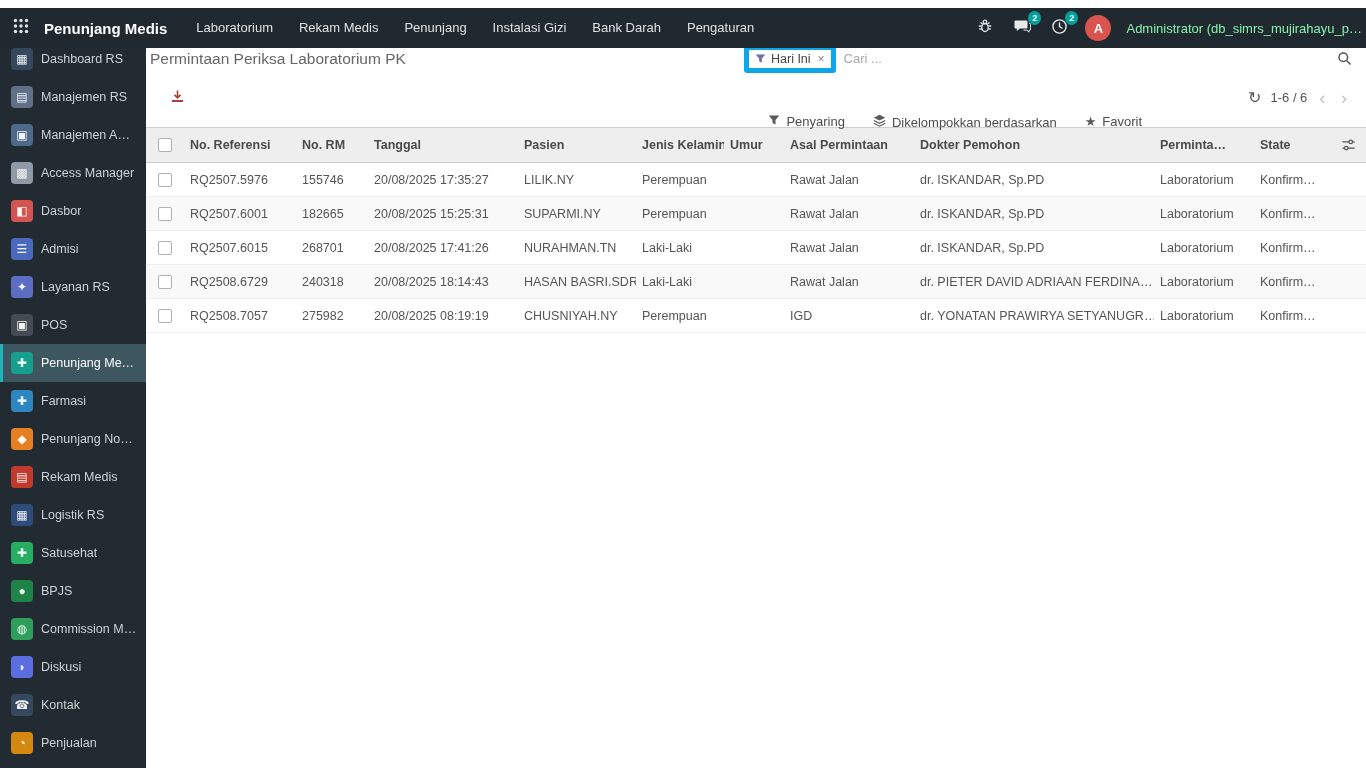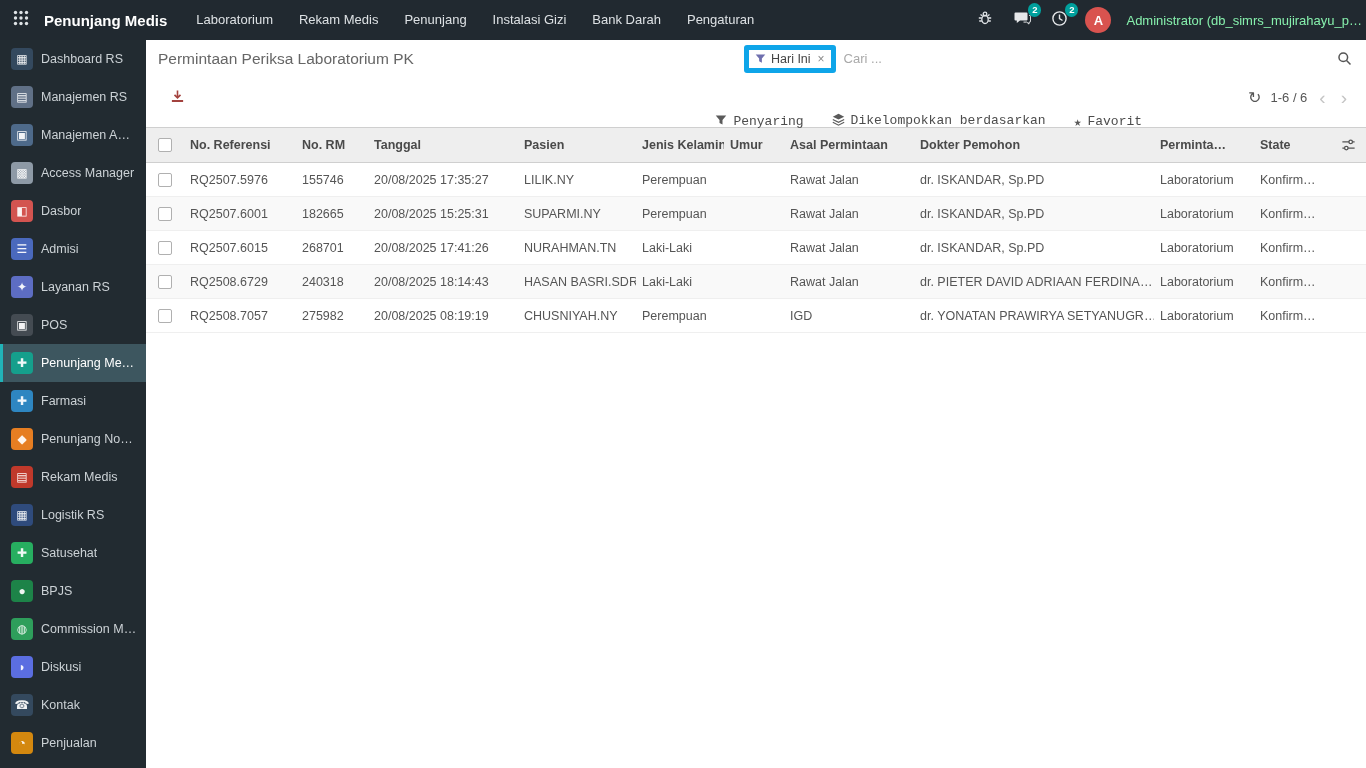--- a/index.html
+++ b/index.html
@@ -1,20 +1,20 @@
 <!DOCTYPE html>
 <html style="--badge: #00a09d; --avatar: #d9534f; --sidebar-active-bg: #3d565f; --sidebar-accent: #21b3b8; --export-icon: #a3423e; --facet-icon: #6f6fae;"><head>
 <meta charset="utf-8">
 <style>
   * { margin:0; padding:0; box-sizing:border-box; }
   html,body { width:1366px; height:768px; overflow:hidden; background:#fff;
     font-family:"Liberation Sans", sans-serif; }
 
   
-  .topbar { position:fixed; top:0; left:0; right:0; height:40px; background:#212930;
+  .topbar { position:fixed; top:8px; left:0; right:0; height:40px; background:#212930;
     display:flex; align-items:center; color:#e6e8ea; z-index:20; }
   .apps-toggle { width:42px; height:40px; display:flex; align-items:center; justify-content:center; cursor:pointer; }
   .brand { font-size:15px; font-weight:700; color:#fff; padding:0 16px 0 2px; white-space:nowrap; cursor:pointer; }
   .top-menu { display:flex; height:40px; align-items:center; }
   .top-menu-item { color:#dde1e4; font-size:13px; padding:0 13px; line-height:40px; cursor:pointer; white-space:nowrap; }
   .topbar-right { margin-left:auto; display:flex; align-items:center; gap:15px; padding-right:4px; }
   .icon-btn { position:relative; width:22px; height:22px; display:flex; align-items:center; justify-content:center; cursor:pointer; }
   .badge { position:absolute; top:-6px; right:-8px; background:var(--badge,#00a09d); color:#fff;
     font-size:9.5px; line-height:1; padding:2px 4px; border-radius:8px; font-weight:700; }
   .avatar { width:26px; height:26px; border-radius:50%; background:var(--avatar,#d9534f); color:#fff;
@@ -27,36 +27,36 @@
   .side-item { display:flex; align-items:center; gap:8px; height:38px; padding:0 8px;
     color:#ccd2d6; cursor:pointer; border-left:3px solid transparent; }
   .side-item.active { background:var(--sidebar-active-bg,#3d565f); color:#fff;
     border-left:3px solid var(--sidebar-accent,#21b3b8); }
   .side-icon { width:22px; height:22px; border-radius:4px; flex:0 0 22px;
     display:flex; align-items:center; justify-content:center; font-size:12px; color:rgba(255,255,255,.93); }
   .side-label { font-size:12.5px; white-space:nowrap; overflow:hidden; }
 
   
   .main { margin:40px 0 0 146px; height:728px; background:#fff; overflow:hidden; }
-  .cp-row1 { display:flex; align-items:center; height:37px; padding:0 14px 0 12px; }
+  .cp-row1 { display:flex; align-items:center; height:37px; padding:0 14px 0 4px; }
   .breadcrumb { font-size:15.5px; color:#666; white-space:nowrap; cursor:pointer; }
   .search-zone { margin-left:auto; display:flex; align-items:center; width:608px; }
   .facet { display:inline-flex; align-items:center; gap:5px; border:5px solid #0ea5e9; border-radius:3px;
     background:#fff; padding:2px 6px; font-size:12.5px; color:#444; }
   .facet-icon svg { display:block; color:var(--facet-icon,#6f6fae); }
   .facet-remove { color:#8a8a8a; cursor:pointer; font-size:12px; padding-left:2px; }
   .search-input { flex:1; border:none; outline:none; font-size:13px; padding:4px 8px; color:#333; background:transparent; }
   .search-input::placeholder { color:#a9a9a9; }
   .search-go { cursor:pointer; display:flex; align-items:center; color:#555; }
 
   .cp-row2 { display:flex; align-items:center; height:41px; padding:0 16px 0 24px; }
   .export-btn { background:none; border:none; cursor:pointer; display:flex; align-items:center; color:var(--export-icon,#a3423e); }
   .cp-buttons { margin-left:auto; display:flex; align-items:center; gap:28px; }
-  .cp-btn { background:none; border:none; display:flex; align-items:flex-start; gap:6px;
-    font-family:Liberation Mono, monospace; font-size:13px; color:#4c4c4c; cursor:pointer;margin-top:48px; }
+  .cp-btn { background:none; border:none; display:flex; align-items:flex-end; gap:6px;
+    font-family:Liberation Sans, sans-serif; font-size:13px; color:#4c4c4c; cursor:pointer;margin-top:48px; }
   .cp-btn svg { color:#5a5a5a; }
   .star { font-size:13px; color:#5a5a5a; }
   .pager { margin-left:106px; display:flex; align-items:center; gap:9px; color:#555; }
   .refresh { font-size:16px; color:#555; cursor:pointer; line-height:1; }
   .pager-range { font-size:13px; color:#555; white-space:nowrap; }
   .pager-arrow { font-size:19px; color:#c4c4c4; cursor:pointer; line-height:1; padding:0 3px; }
 
   
   .table-wrap { margin-top:9px; }
   table { width:100%; border-collapse:collapse; table-layout:fixed; }

